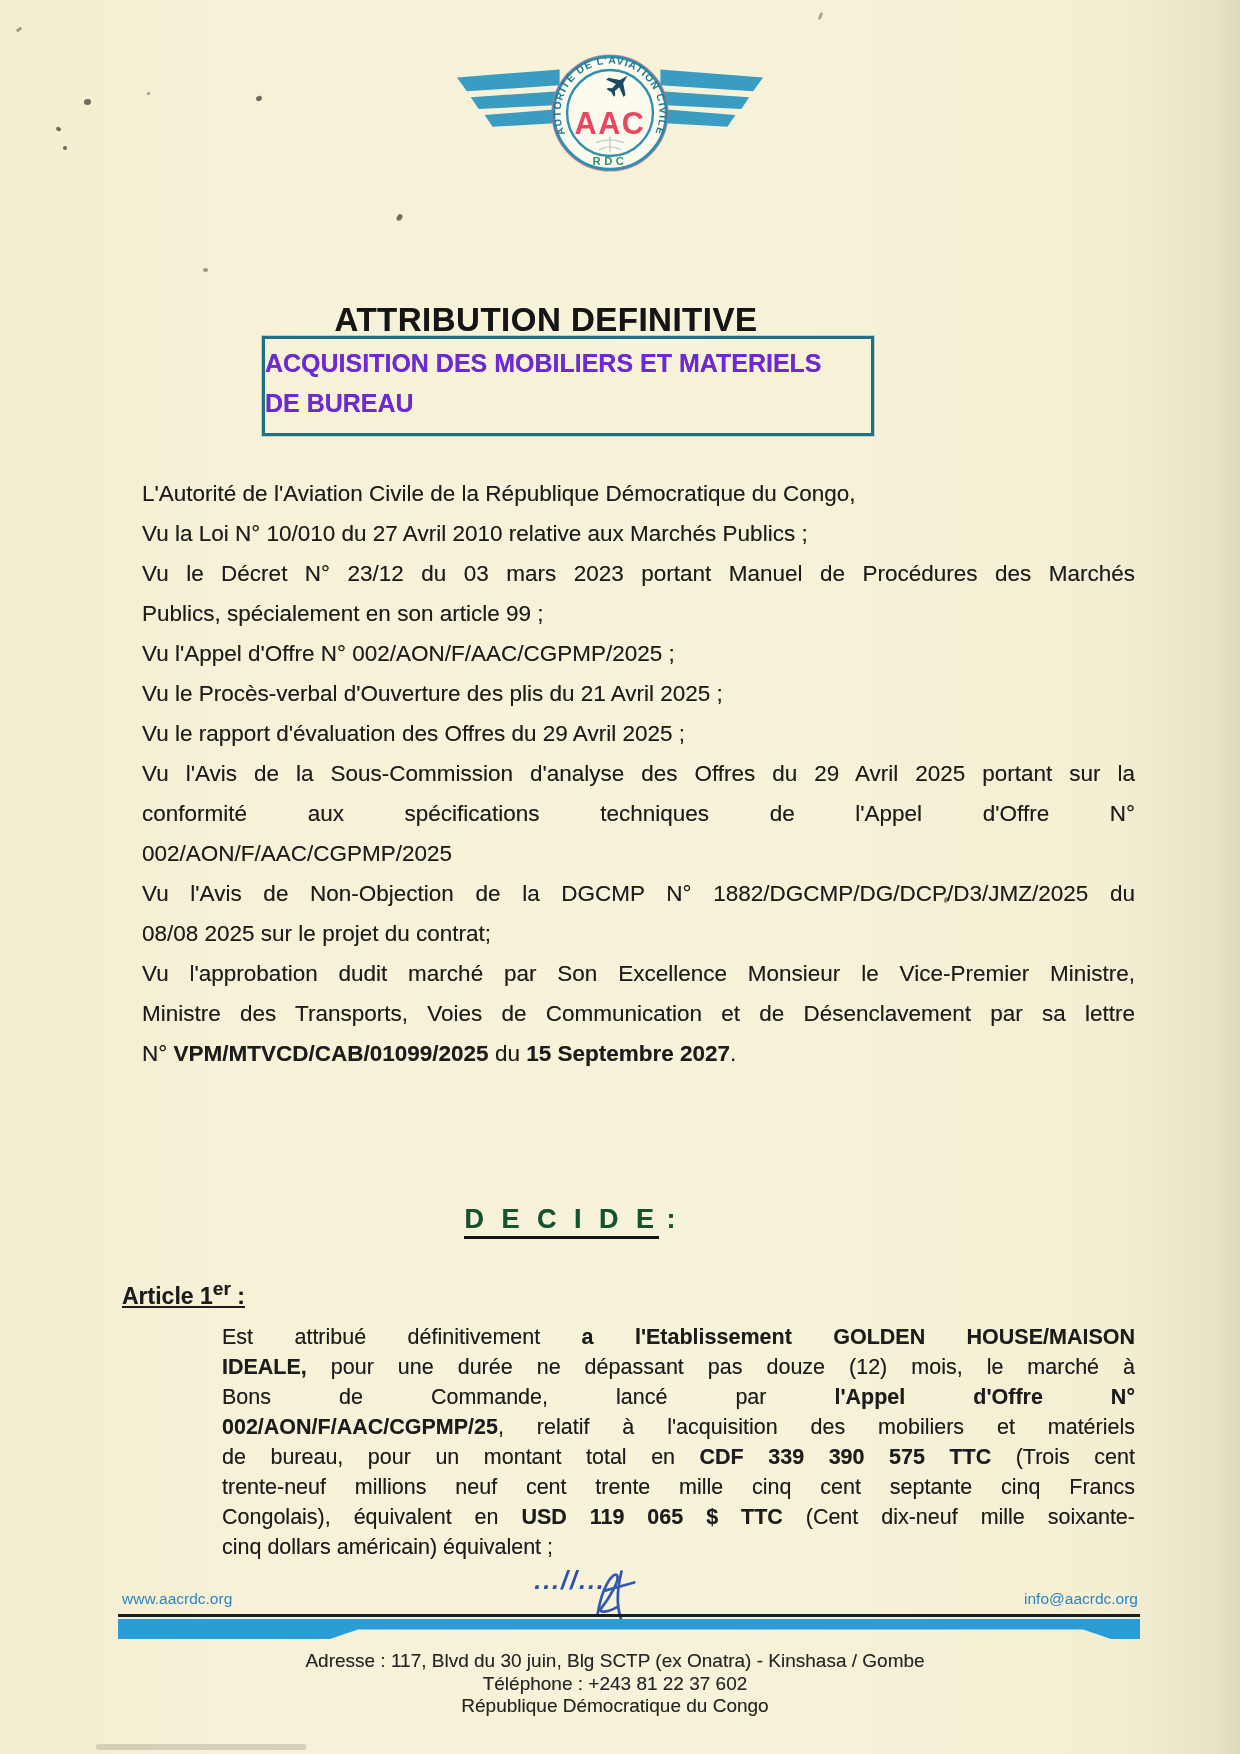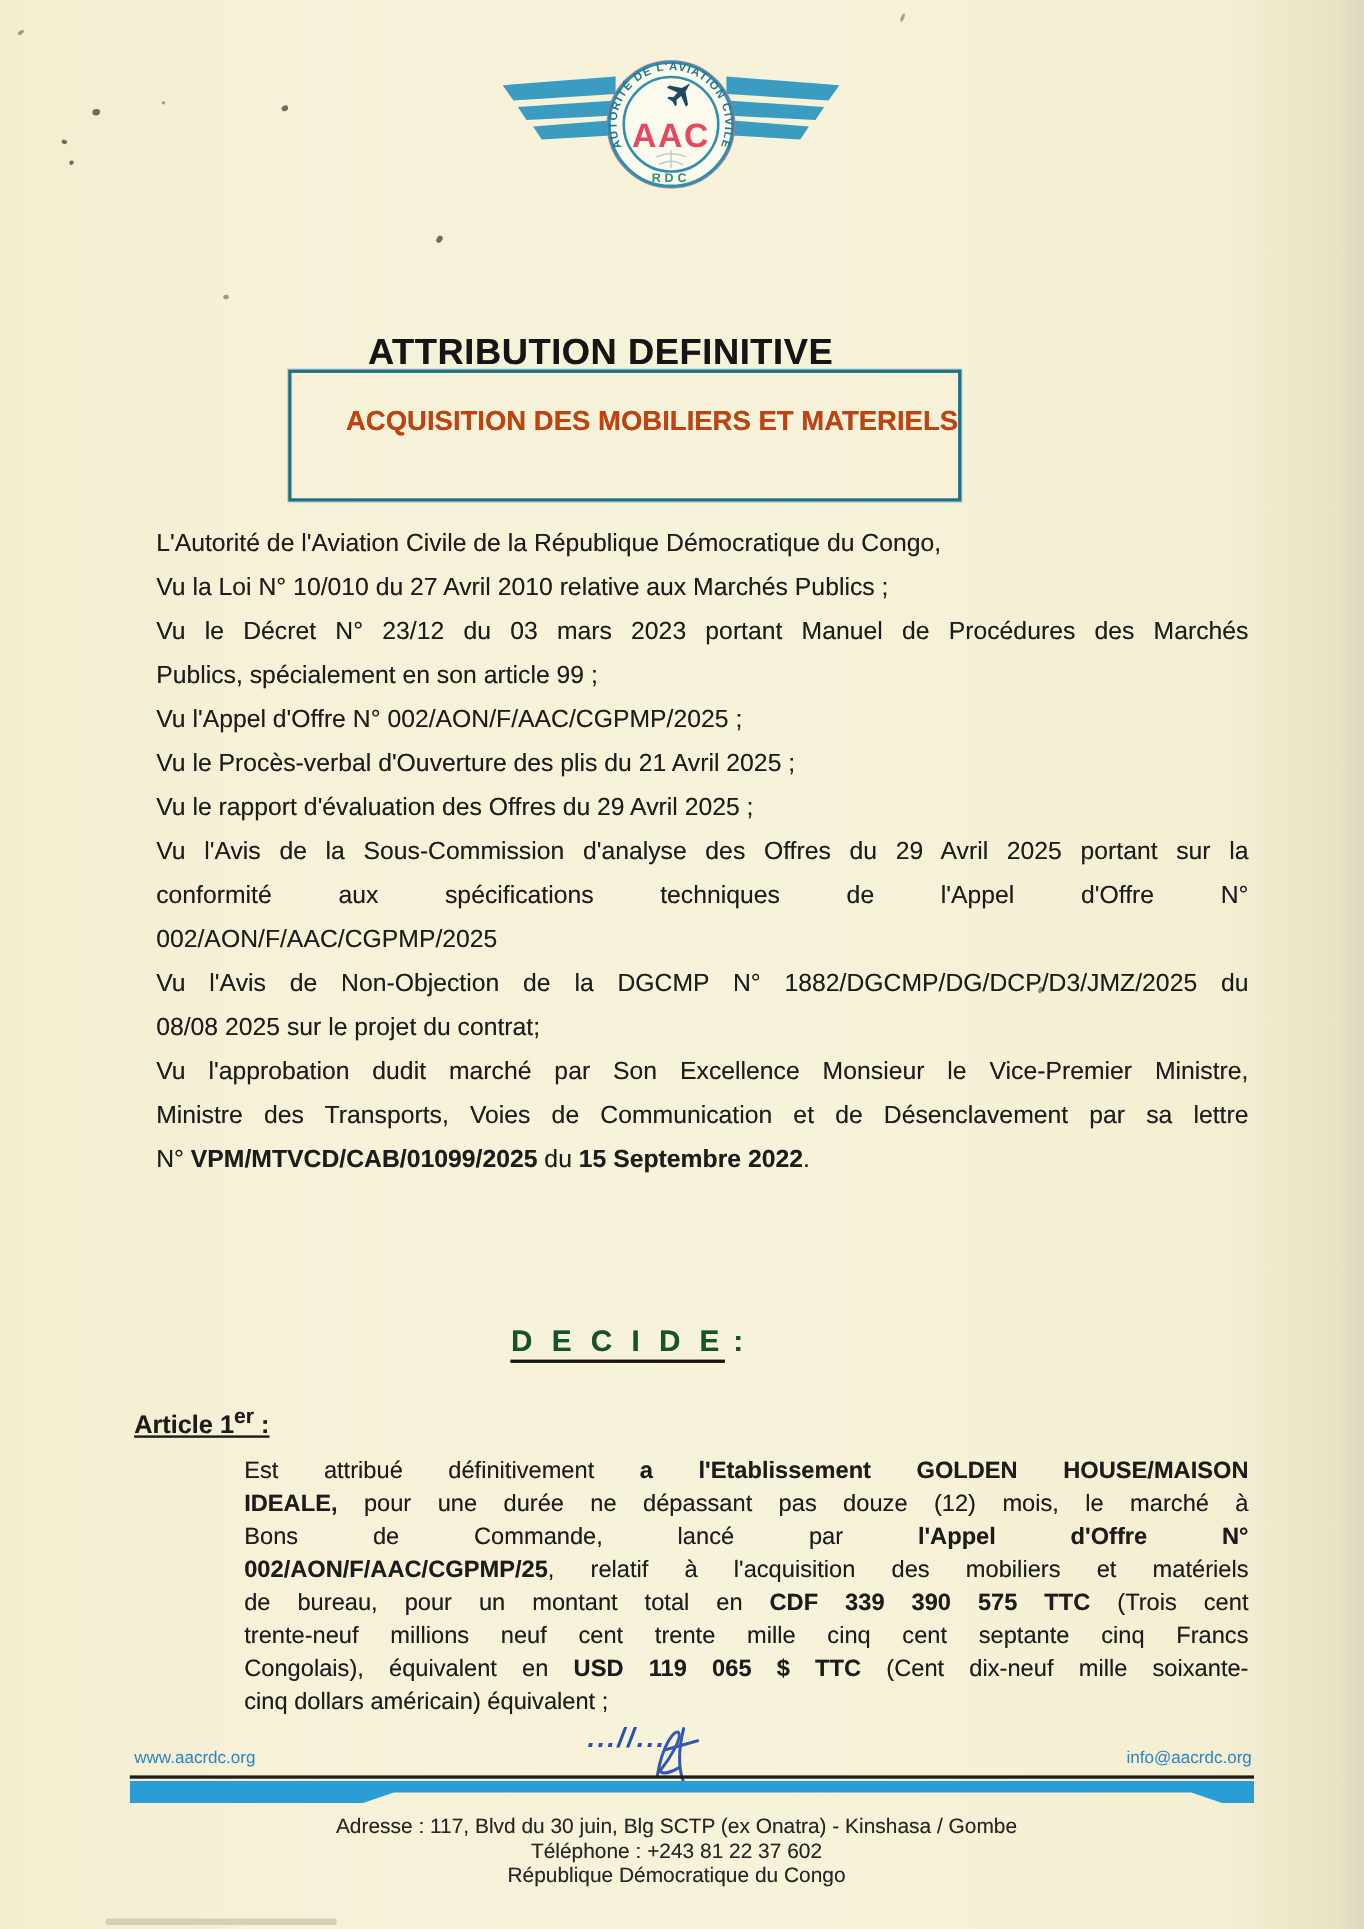--- a/index.html
+++ b/index.html
@@ -17,22 +17,22 @@
   .logo{position:absolute;left:452px;top:34px;width:316px;height:158px;}
   
   .title{
     position:absolute;top:279px;left:0;width:1092px;text-align:center;
     font-size:33px;font-weight:bold;letter-spacing:.5px;color:#151515;
     text-shadow:0 0 .6px rgba(20,20,20,.55);
   }
   .subject-box{
     position:absolute;left:262px;top:336px;width:606px;height:90px;
     border:3px solid #1d7086;box-shadow:0 0 0 1px rgba(29,112,134,.25);
-    text-align:right;padding-top:24px;
-    font-size:25px;font-weight:bold;line-height:40px;color:#c2410c;
+    text-align:left;padding-top:4px;
+    font-size:25px;font-weight:bold;line-height:40px;color:#6d28d9;
     text-shadow:0 0 .6px rgba(20,20,20,.5);
   }
   
   .preamble{position:absolute;left:122px;top:474px;width:1013px;font-size:22.5px;}
   .preamble .tline{line-height:40px;margin-left:20px;}
   .tline{white-space:normal;}
   .tline.just{text-align:justify;text-align-last:justify;}
   .b{font-weight:bold;}
   .decide{
     position:absolute;top:1204px;left:0;width:1140px;text-align:center;
@@ -121,38 +121,39 @@
         <path d="M144,117 C152,113 158,113 166,117"></path>
         <path d="M155,104 L155,120"></path>
       </g>
     </svg>
   </div>
 
   <h1 class="title">ATTRIBUTION DEFINITIVE</h1>
 
   <div class="subject-box">
     <div>ACQUISITION DES MOBILIERS ET MATERIELS</div>
+    <div>DE BUREAU</div>
   </div>
 
   <div class="preamble doc-text">
       <div class="tline"><span>L'Autorité de l'Aviation Civile de la République Démocratique du Congo,</span></div>
       <div class="tline"><span>Vu la Loi N° 10/010 du 27 Avril 2010 relative aux Marchés Publics ;</span></div>
       <div class="tline just"><span>Vu le Décret N° 23/12 du 03 mars 2023 portant Manuel de Procédures des Marchés</span></div>
       <div class="tline"><span>Publics, spécialement en son article 99 ;</span></div>
       <div class="tline"><span>Vu l'Appel d'Offre  N° 002/AON/F/AAC/CGPMP/2025 ;</span></div>
       <div class="tline"><span>Vu le Procès-verbal d'Ouverture des plis du 21 Avril 2025 ;</span></div>
       <div class="tline"><span>Vu le rapport d'évaluation des Offres du 29 Avril 2025 ;</span></div>
       <div class="tline just"><span>Vu l'Avis de la Sous-Commission d'analyse des Offres du 29 Avril 2025 portant sur la</span></div>
       <div class="tline just"><span>conformité aux spécifications techniques de l'Appel d'Offre N°</span></div>
       <div class="tline"><span>002/AON/F/AAC/CGPMP/2025</span></div>
       <div class="tline just"><span>Vu l'Avis de Non-Objection de la DGCMP N° 1882/DGCMP/DG/DCP/D3/JMZ/2025 du</span></div>
       <div class="tline"><span>08/08 2025 sur le projet du contrat;</span></div>
       <div class="tline just"><span>Vu l'approbation dudit marché par Son Excellence Monsieur le Vice-Premier Ministre,</span></div>
       <div class="tline just"><span>Ministre des Transports, Voies de Communication et de Désenclavement par sa lettre</span></div>
-      <div class="tline"><span>N° </span><span class="b">VPM/MTVCD/CAB/01099/2025</span><span> du </span><span class="b">15 Septembre 2022</span><span>.</span></div>
+      <div class="tline"><span>N° </span><span class="b">VPM/MTVCD/CAB/01099/2025</span><span> du </span><span class="b">15 Septembre 2027</span><span>.</span></div>
     </div>
 
   <div class="decide">
     <span class="word">D E C I D E</span><span> :</span>
   </div>
 
   <div class="article-label doc-text">
       <div class="tline"><span class="b">Article 1</span><sup class="b">er</sup><span class="b"> :</span></div>
     </div>
   <div class="article-body doc-text">

